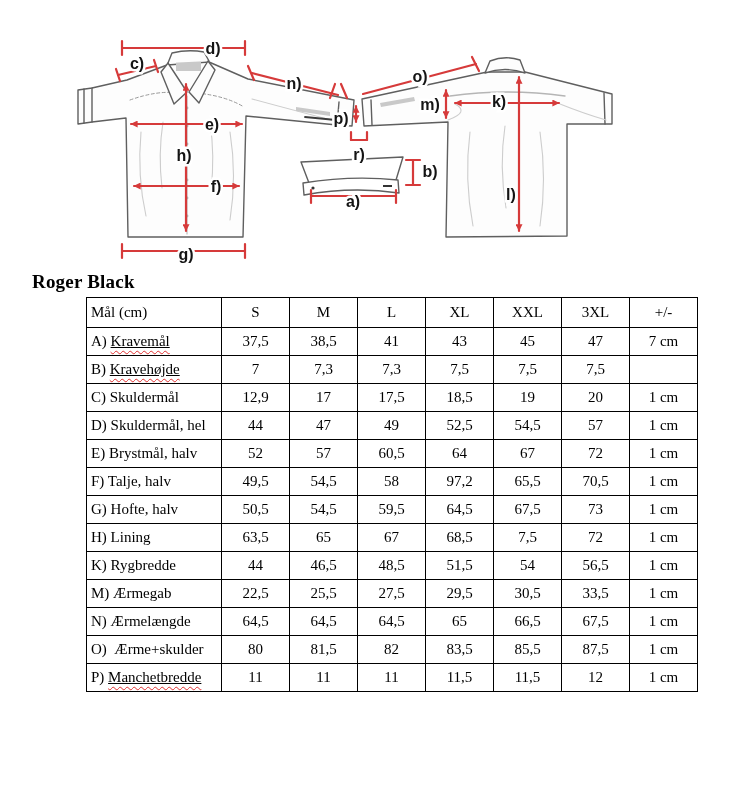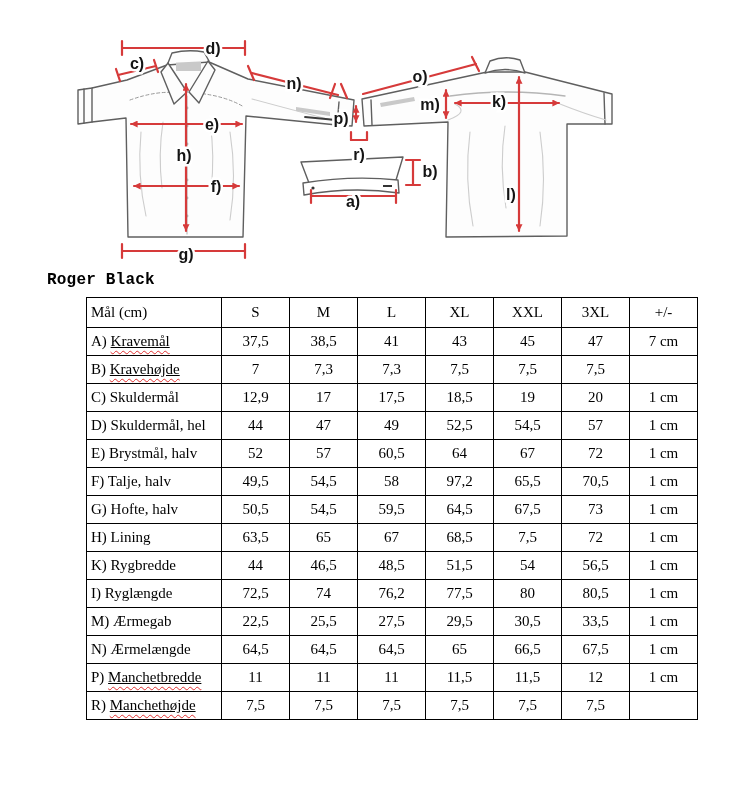--- a/index.html
+++ b/index.html
@@ -9,22 +9,22 @@
     overflow:hidden;
   }
   .diagram-wrap { position:absolute; top:4px; left:0; width:738px; height:266px; }
   .ml {
     font-family:"Liberation Sans", sans-serif;
     font-size:16px; font-weight:bold; fill:#141414;
     stroke:#ffffff; stroke-width:5px; paint-order:stroke;
     text-anchor:middle; dominant-baseline:central;
   }
   .title {
-    position:absolute; top:271px; left:47px;
-    font-size:16px; font-weight:bold; letter-spacing:0.2px;font-family:Liberation Mono, monospace;
+    position:absolute; top:271px; left:32px;
+    font-size:19px; font-weight:bold; letter-spacing:0.2px;
   }
   table.size-table {
     position:absolute; top:297px; left:86px;
     border-collapse:collapse; table-layout:fixed;
     font-size:15px; line-height:1;
   }
   .size-table th, .size-table td {
     border:1px solid #000; padding:0 4px; height:27px;
     font-weight:normal; overflow:hidden; white-space:nowrap;
   }
@@ -287,63 +287,53 @@
         <td class="label-cell">K) Rygbredde</td>
         <td class="val-cell">44</td>
         <td class="val-cell">46,5</td>
         <td class="val-cell">48,5</td>
         <td class="val-cell">51,5</td>
         <td class="val-cell">54</td>
         <td class="val-cell">56,5</td>
         <td class="val-cell">1 cm</td>
       </tr>
       <tr>
-        <td class="label-cell">I) Ryglængde</td>
-        <td class="val-cell">72,5</td>
-        <td class="val-cell">74</td>
-        <td class="val-cell">76,2</td>
-        <td class="val-cell">77,5</td>
-        <td class="val-cell">80</td>
-        <td class="val-cell">80,5</td>
-        <td class="val-cell">1 cm</td>
-      </tr>
-      <tr>
         <td class="label-cell">M) Ærmegab</td>
         <td class="val-cell">22,5</td>
         <td class="val-cell">25,5</td>
         <td class="val-cell">27,5</td>
         <td class="val-cell">29,5</td>
         <td class="val-cell">30,5</td>
         <td class="val-cell">33,5</td>
         <td class="val-cell">1 cm</td>
       </tr>
       <tr>
         <td class="label-cell">N) Ærmelængde</td>
         <td class="val-cell">64,5</td>
         <td class="val-cell">64,5</td>
         <td class="val-cell">64,5</td>
         <td class="val-cell">65</td>
         <td class="val-cell">66,5</td>
         <td class="val-cell">67,5</td>
         <td class="val-cell">1 cm</td>
       </tr>
       <tr>
+        <td class="label-cell">O)&nbsp; Ærme+skulder</td>
+        <td class="val-cell">80</td>
+        <td class="val-cell">81,5</td>
+        <td class="val-cell">82</td>
+        <td class="val-cell">83,5</td>
+        <td class="val-cell">85,5</td>
+        <td class="val-cell">87,5</td>
+        <td class="val-cell">1 cm</td>
+      </tr>
+      <tr>
         <td class="label-cell">P) <span class="u-b"><span class="u-w">Manchetbredde</span></span></td>
         <td class="val-cell">11</td>
         <td class="val-cell">11</td>
         <td class="val-cell">11</td>
         <td class="val-cell">11,5</td>
         <td class="val-cell">11,5</td>
         <td class="val-cell">12</td>
         <td class="val-cell">1 cm</td>
       </tr>
-      <tr>
-        <td class="label-cell">R) <span class="u-b"><span class="u-w">Manchethøjde</span></span></td>
-        <td class="val-cell">7,5</td>
-        <td class="val-cell">7,5</td>
-        <td class="val-cell">7,5</td>
-        <td class="val-cell">7,5</td>
-        <td class="val-cell">7,5</td>
-        <td class="val-cell">7,5</td>
-        <td class="val-cell"></td>
-      </tr>
     </tbody>
 </table>
 
 </body></html>

